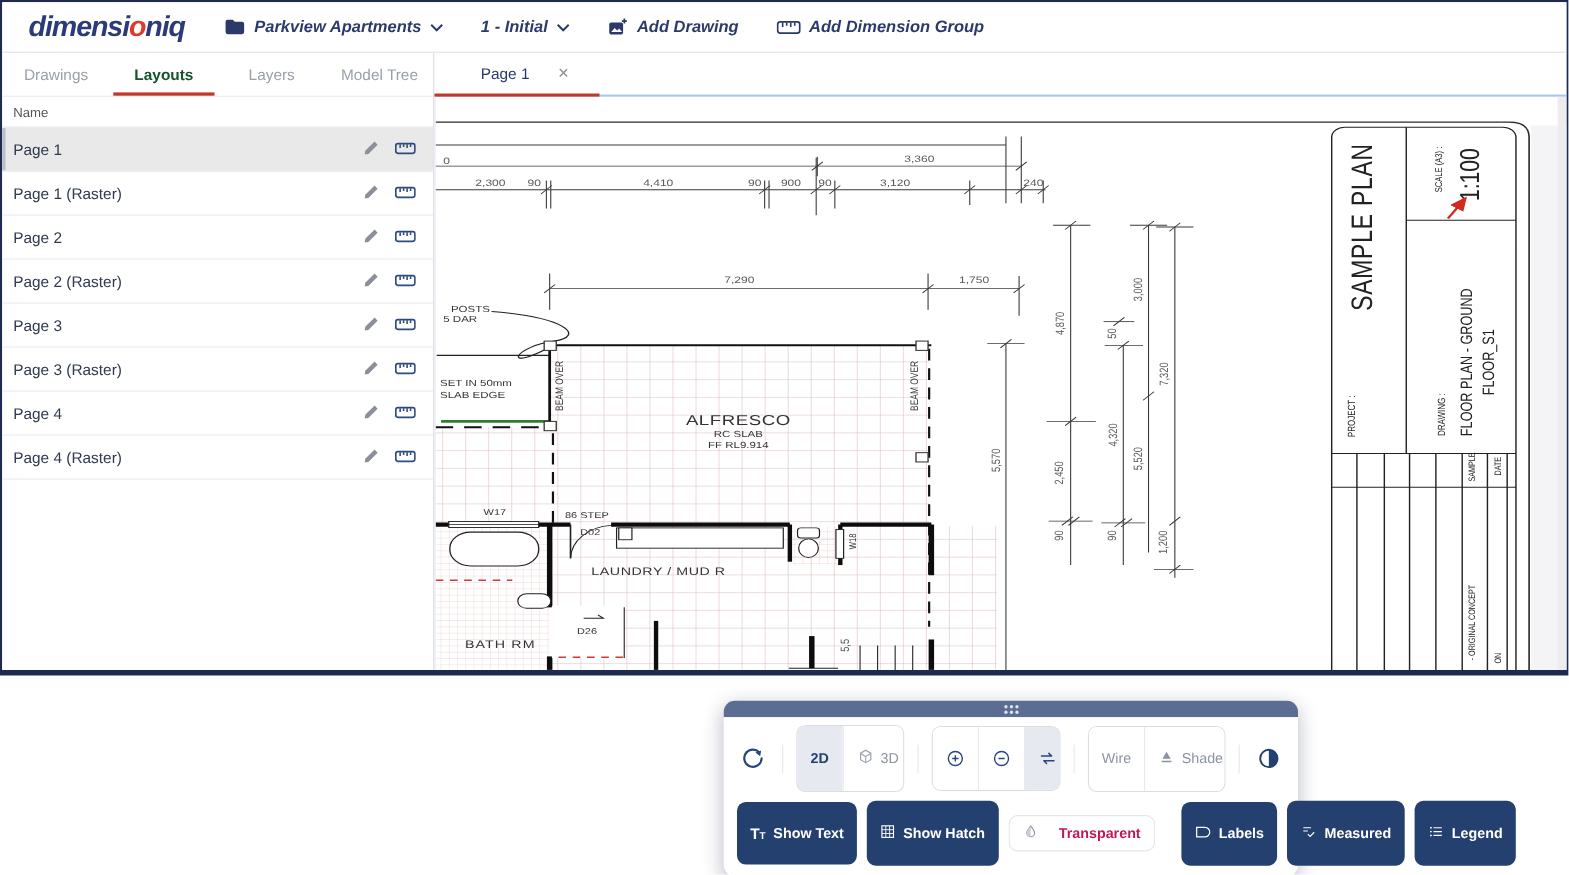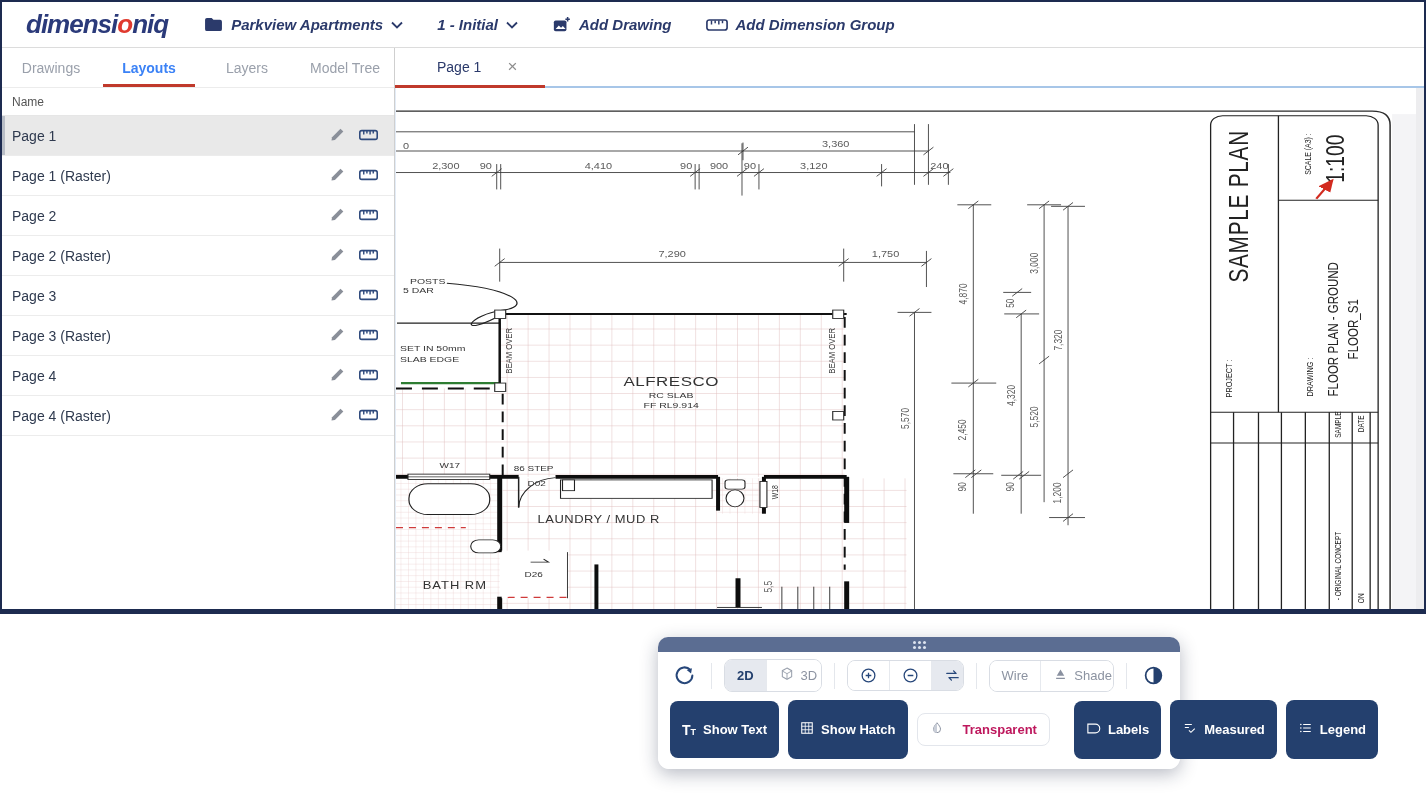--- a/index.html
+++ b/index.html
@@ -14,21 +14,21 @@
   .hitem { display:flex; align-items:center; gap:8px; color:#2b3a6b; font-size:15px; font-weight:600; margin-right:34px; cursor:pointer;font-style:italic; }
   .hitem svg { display:block; }
 
   
   .bodyrow { flex:1; display:flex; min-height:0; }
 
   
   .sidebar { width:393px; flex:0 0 393px; border-right:1px solid #cfcfcf; display:flex; flex-direction:column; background:#fff; }
   .stabs { display:flex; height:40px; border-bottom:1px solid #ececec; }
   .stab { flex:1; display:flex; align-items:center; justify-content:center; font-size:14px; color:#9aa0ab; cursor:pointer; position:relative; }
-  .stab.active { color:#3b82f6; font-weight:700; }
+  .stab.active { color:#14532d; font-weight:700; }
   .stab.active::after { content:""; position:absolute; left:3px; right:3px; bottom:0; height:3px; background:#c0392b; }
   .colhead { height:28px; display:flex; align-items:center; padding-left:10px; font-size:12px; color:#555; border-bottom:1px solid #e6e6e6; }
   .srow { height:40px; display:flex; align-items:center; padding:0 10px; font-size:14px; color:#2f3a4f; border-bottom:1px solid #ececec; cursor:pointer; }
   .srow.selected { background:#e9e9e9; box-shadow:inset 3px 0 #b9bec7; }
   .srow .grow { flex:1; }
   .rowicons { display:flex; gap:14px; align-items:center; padding-right:6px; }
 
   
   .main { flex:1; display:flex; flex-direction:column; min-width:0; }
   .tabbar { height:40px; flex:0 0 40px; display:flex; align-items:flex-end; border-bottom:2px solid #a7c6e8; background:#fff; }
@@ -43,21 +43,21 @@
 
   
   .vtb { position:absolute; left:262px; top:549px; width:522px; border-radius:11px; box-shadow:0 5px 18px rgba(20,30,60,.30); z-index:5; }
   .vtb-head { height:15px; background:#5b6d92; border-radius:10px 10px 0 0; display:flex; align-items:center; justify-content:center; cursor:grab; }
   .dots { width:3px; height:3px; border-radius:50%; background:#dde3ef; box-shadow:5px 0 #dde3ef,10px 0 #dde3ef,0 5px #dde3ef,5px 5px #dde3ef,10px 5px #dde3ef; margin:-4px 10px 0 0; }
   .vtb-body { background:#fff; border-radius:0 0 12px 12px; padding:7px 12px 10px 12px; }
   .vrow { display:flex; align-items:center; gap:9px; }
   .vrow + .vrow { margin-top:8px; }
   .vdiv { width:1px; height:26px; background:#e4e7ec; margin:0 3px; }
   .seg { display:flex; border:1px solid #d9dde4; border-radius:8px; overflow:hidden; background:#fff; }
-  .sbtn { display:flex; align-items:center; gap:6px; padding:6px 12px; font-size:13px; color:#8c93a1; background:#fff; border:0; cursor:pointer; }
+  .sbtn { display:flex; align-items:center; gap:6px; padding:20px 12px; font-size:13px; color:#8c93a1; background:#fff; border:0; cursor:pointer; }
   .sbtn.active { background:#e6e9ef; color:#24406e; font-weight:700; }
   .sbtn + .sbtn { border-left:1px solid #e6e9ee; }
   .ibtn { background:none; border:0; padding:2px 4px; cursor:pointer; display:flex; align-items:center; }
   .nbtn { background:#24406e; color:#fff; font-weight:700; font-size:13px; padding:21px 12px; border-radius:8px; border:0; display:flex; align-items:center; gap:7px; cursor:pointer; white-space:nowrap; }
   .wbtn { background:#fff; color:#be185d; font-weight:700; font-size:13px; padding:7px 12px; border-radius:8px; border:1px solid #e3e6ec; display:flex; align-items:center; gap:19px; cursor:pointer; white-space:nowrap; }
   .ttg { font-weight:700; font-size:14px; line-height:1; }
   .ttg small { font-size:9px; }
 
   
   svg.plan text { font-family:"Liberation Sans", sans-serif; }

